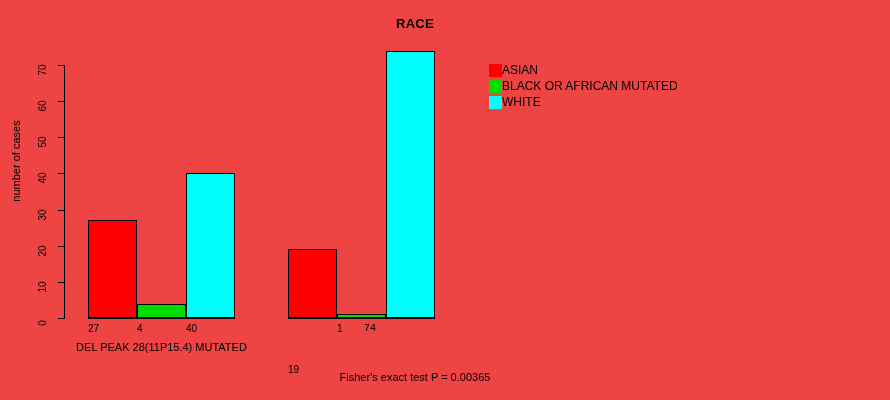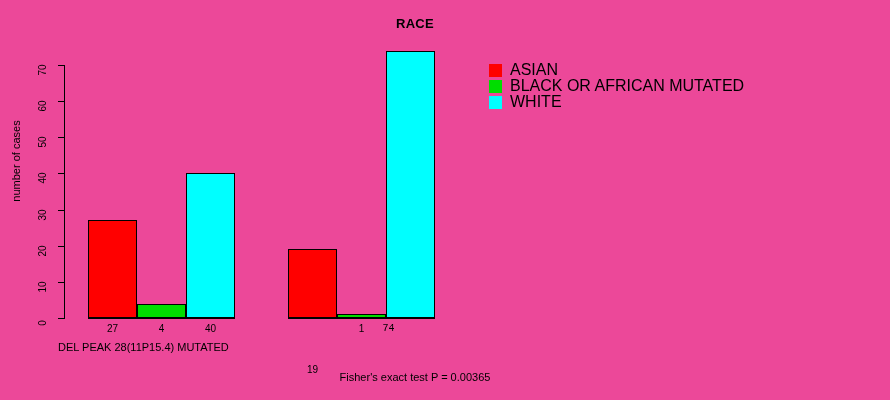--- a/index.html
+++ b/index.html
@@ -8,21 +8,21 @@
     background: #ffffff;
   }
   body {
     font-family: "Liberation Sans", sans-serif;
     color: #000000;
   }
   #root {
     position: relative;
     width: 890px;
     height: 400px;
-    background: #ec4899;
+    background: #ef4444;
     overflow: hidden;
   }
 
   
   .chart-title {
     position: absolute;
     left: 0;
     top: 16px;
     width: 890px;
     text-align: center;
@@ -93,28 +93,27 @@
     position: absolute;
     height: 1px;
     background: #000000;
     top: 318px;
   }
 
   .bar-value {
     position: absolute;
     top: 322px;
     font-size: 10px;
-    text-align: center;
     line-height: 14px;
   }
   .group-label {
     position: absolute;
     top: 340px;
     font-size: 11px;
-    text-align: left;
+    text-align: center;
     line-height: 14px;
     white-space: nowrap;
   }
 
   
   .legend {
     position: absolute;
     left: 489px;
     top: 62px;
   }
@@ -123,22 +122,21 @@
     align-items: center;
     height: 16px;
   }
   .legend-swatch {
     width: 11px;
     height: 11px;
     flex: 0 0 11px;
     border: 1px solid transparent;
   }
   .legend-label {
-    font-size: 16px;
-    margin-left: 8px;
+    font-size: 12px;
     line-height: 12px;
     white-space: nowrap;
   }
 
   
   .footer-note {
     position: absolute;
     left: 0;
     top: 371px;
     width: 890px;

